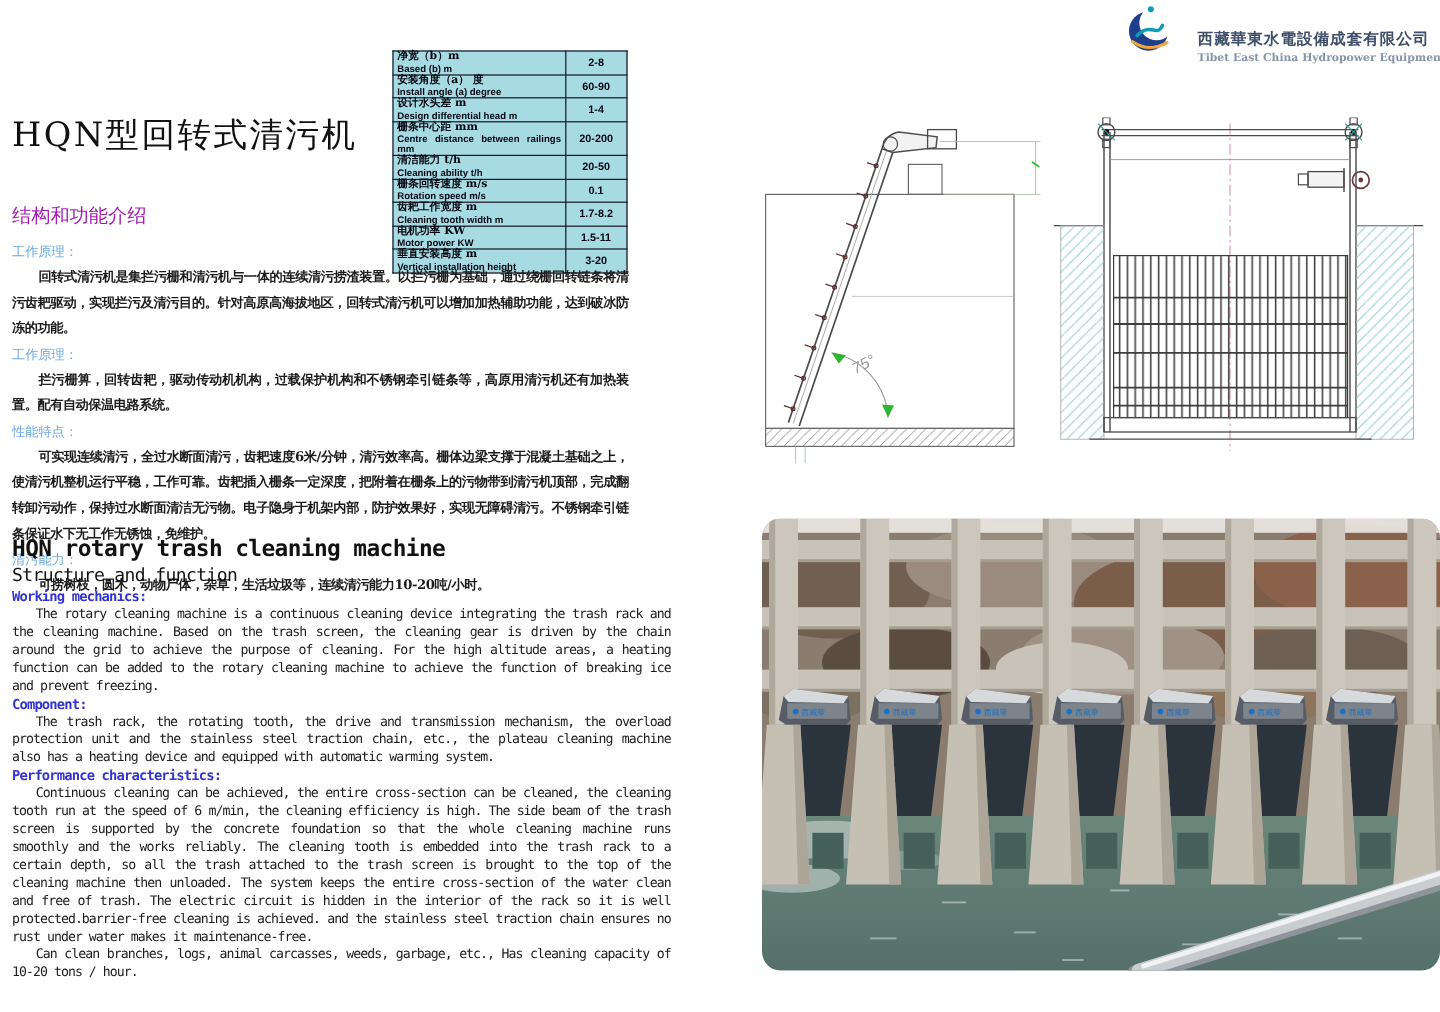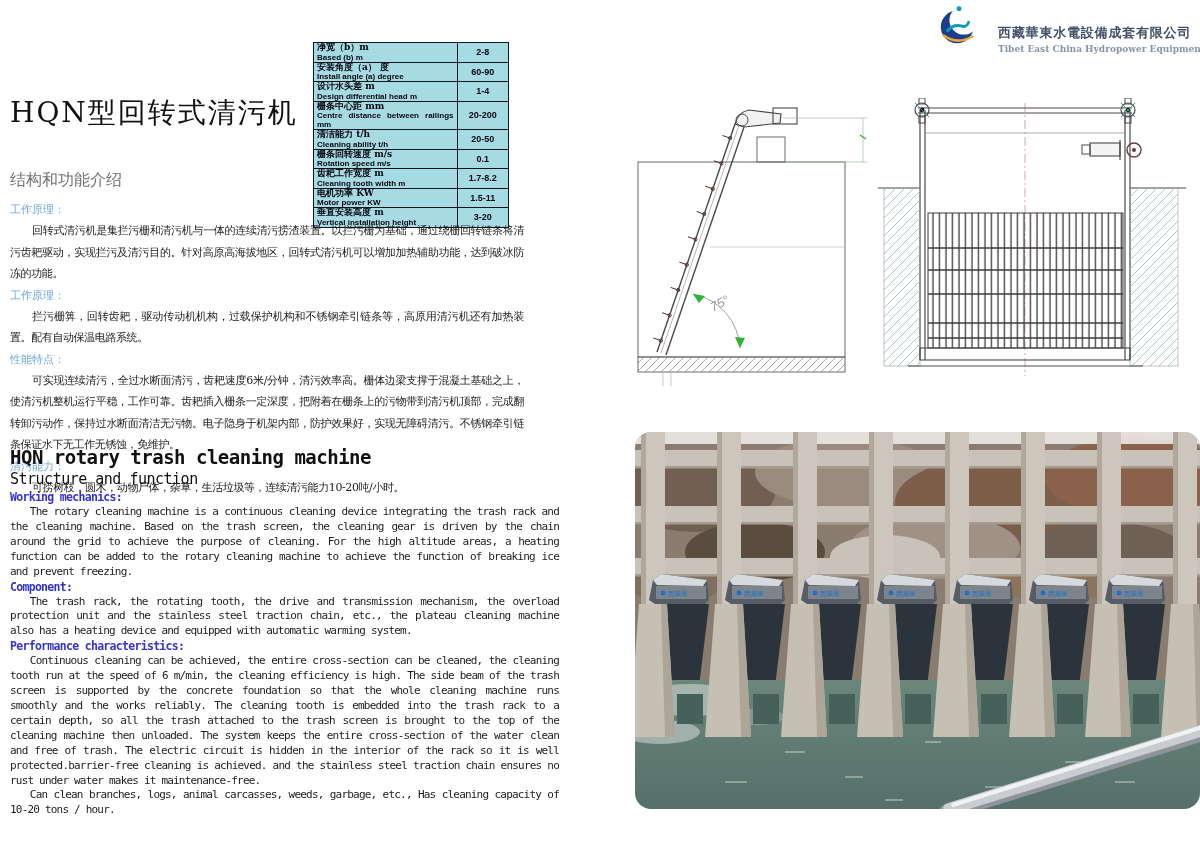--- a/index.html
+++ b/index.html
@@ -10,38 +10,38 @@
   
   .brand{left:936px;top:4px;width:260px;height:50px;display:flex;align-items:flex-end;}
   .brand-divider{width:2px;height:38px;background:#45566b;margin:0 8px 0 6px;}
   .brand-text{display:flex;flex-direction:column;justify-content:center;}
   .brand-cn{font-family:"DejaVu Serif","Liberation Serif",serif;font-weight:bold;
             font-size:13px;letter-spacing:0.8px;color:#40506a;white-space:nowrap;}
   .brand-en{font-family:"DejaVu Serif","Liberation Serif",serif;font-weight:bold;
             font-size:9px;color:#8595aa;white-space:nowrap;margin-top:2px;}
 
   
-  .spec{left:313px;top:42px;width:208px;}
+  .spec{left:327px;top:42px;width:208px;}
   .spec table{border-collapse:collapse;width:196px;background:#a7dbe4;}
   .spec td{border:1px solid #14141e;padding:0px 3px;vertical-align:middle;}
   .spec .spec-label{width:144px;}
   .spec .cn{font-family:"DejaVu Serif","Liberation Serif",serif;font-weight:bold;
             font-size:9px;line-height:9.5px;color:#06060f;white-space:nowrap;}
   .spec .en{font-weight:bold;font-size:8px;line-height:9px;color:#06060f;text-align:justify;}
   .spec .spec-value{width:48px;text-align:center;font-weight:bold;font-size:9px;color:#06060f;}
 
   
   .cn-title{left:10px;top:94px;font-family:"DejaVu Serif","Liberation Serif",serif;
             font-size:28px;letter-spacing:2px;color:#111;}
   .cn-subtitle{left:10px;top:170px;font-family:"DejaVu Serif","Liberation Serif",serif;
-               font-size:16px;color:#737373;}
+               font-size:16px;color:#a21caf;}
   .cn-flow{left:10px;top:200px;width:514px;font-family:"DejaVu Serif","Liberation Serif",serif;}
   .cn-heading{font-size:11px;line-height:20px;color:#6ea9e2;}
   .cn-body{font-size:11px;letter-spacing:-0.4px;line-height:21.5px;color:#1c1c1c;
-           text-align:justify;text-indent:2em;margin:0 0 1px 0;}
+           text-align:justify;text-indent:2em;margin:0 0 1px 0;font-weight:bold;}
 
   
   .en-flow{left:10px;top:445px;width:549px;font-family:"DejaVu Sans Mono","Liberation Mono",monospace;}
   .en-title{font-size:19px;font-weight:bold;color:#111;line-height:24px;letter-spacing:-0.5px;}
   .en-subtitle{font-size:15px;font-weight:normal;color:#111;line-height:21px;letter-spacing:-0.5px;}
   .en-heading{font-size:11.5px;font-weight:bold;color:#3434cf;line-height:15px;letter-spacing:-0.7px;}
   .en-body{font-size:11px;letter-spacing:-0.8px;line-height:14.9px;color:#1c1c1c;
            text-align:justify;text-indent:3ch;margin:0;}
 
   

